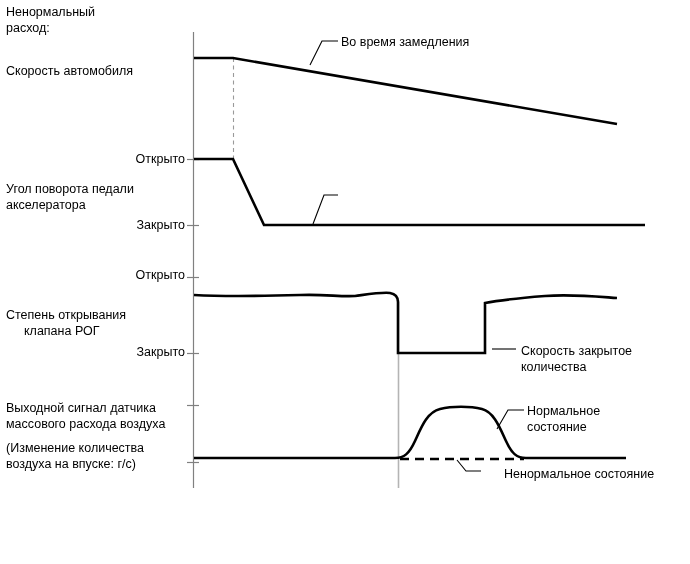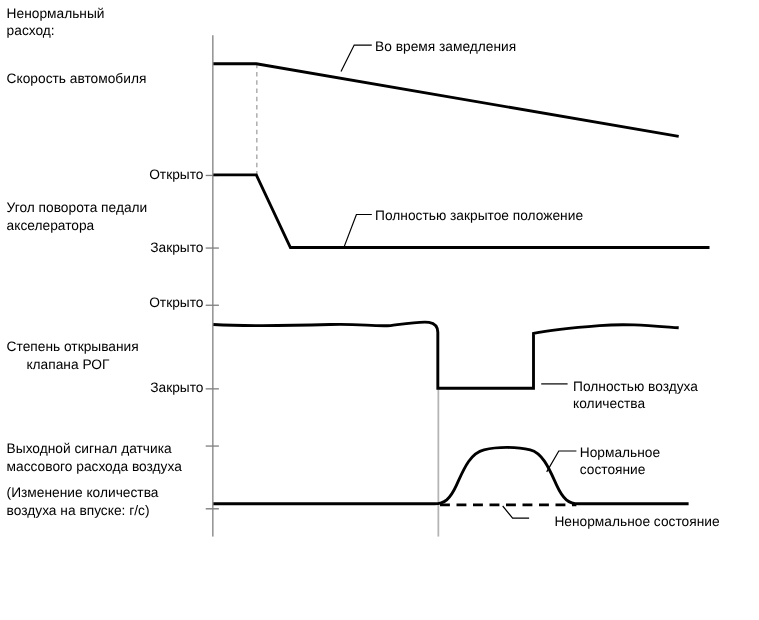--- a/index.html
+++ b/index.html
@@ -94,27 +94,26 @@
   <div class="lbl" style="left:6px; top:4px;">Ненормальный</div>
   <div class="lbl" style="left:6px; top:20px;">расход:</div>
 
   <div class="lbl" style="left:6px; top:63px;">Скорость автомобиля</div>
   <div class="lbl" style="left:6px; top:181px;">Угол поворота педали</div>
 
   <div class="lbl" style="left:341px; top:34px;">Во время замедления</div>
   <div class="lbl" style="left:6px; top:197px;">акселератора</div>
   <div class="axis-val" style="left:80px; top:152px; width:105px;">Открыто</div>
   <div class="axis-val" style="left:80px; top:218px; width:105px;">Закрыто</div>
-  <div class="lbl" style="left:341px; top:188px;">Полностью закрытое положение</div>
 
   <div class="lbl" style="left:6px; top:307px;">Степень открывания</div>
   <div class="lbl" style="left:24px; top:323px;">клапана РОГ</div>
   <div class="axis-val" style="left:80px; top:268px; width:105px;">Открыто</div>
   <div class="axis-val" style="left:80px; top:345px; width:105px;">Закрыто</div>
-  <div class="lbl" style="left:521px; top:343px;">Полностью воздуха</div>
+  <div class="lbl" style="left:521px; top:343px;">Скорость закрытое</div>
   <div class="lbl" style="left:521px; top:359px;">количества</div>
 
   <div class="lbl" style="left:6px; top:400px;text-align:right;">Выходной сигнал датчика</div>
   <div class="lbl" style="left:6px; top:440px;">(Изменение количества</div>
   <div class="lbl" style="left:6px; top:416px;">массового расхода воздуха</div>
   <div class="lbl" style="left:6px; top:456px;">воздуха на впуске: г/с)</div>
   <div class="lbl" style="left:527px; top:403px;">Нормальное</div>
   <div class="lbl" style="left:527px; top:419px;">состояние</div>
   <div class="lbl" style="left:484px; top:466px;margin-left:20px;">Ненормальное состояние</div>
 

